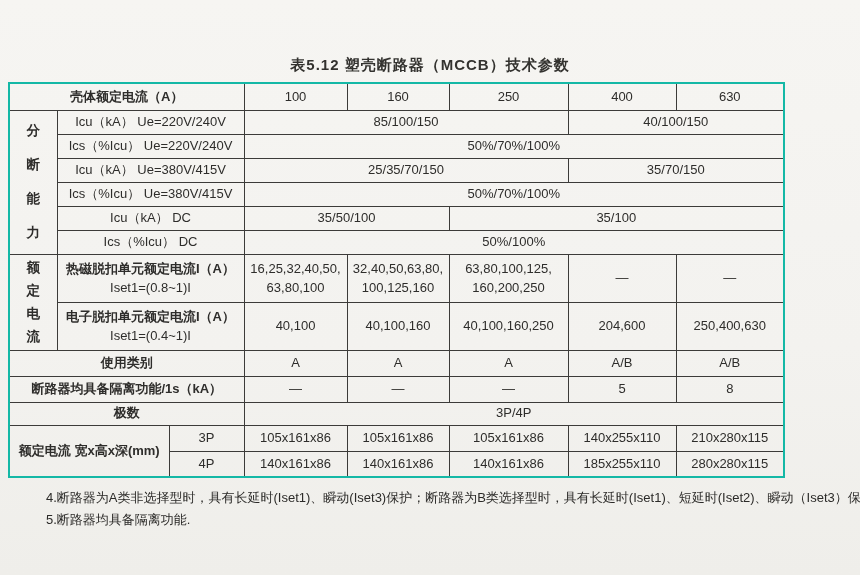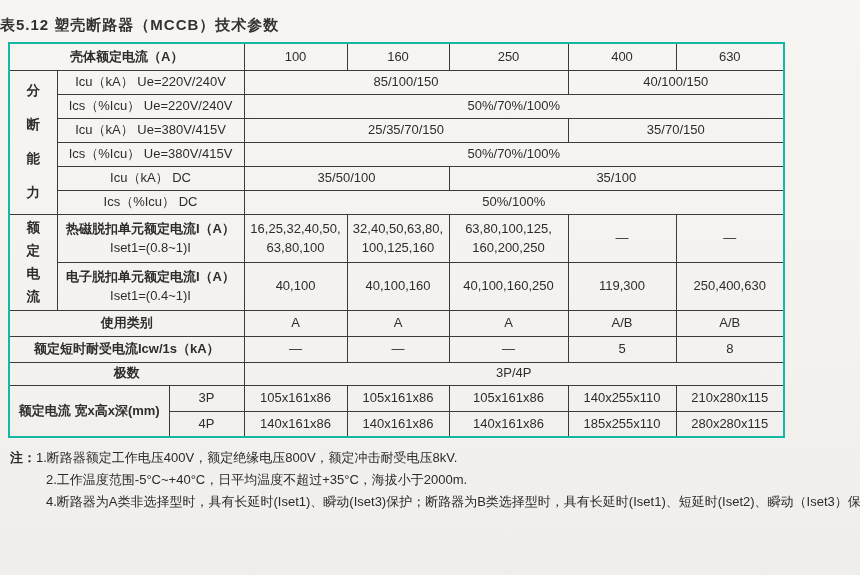--- a/index.html
+++ b/index.html
@@ -6,24 +6,26 @@
   html, body { margin: 0; padding: 0; }
   body {
     width: 860px; height: 575px;
     background: linear-gradient(180deg, #f6f5f2 0%, #f3f2ef 60%, #efeeea 100%);
     font-family: "Liberation Sans", "DejaVu Sans", sans-serif;
     color: #2e2d2b;
     overflow: hidden;
   }
   .page-title {
     padding-top: 16px;
+    text-align: center;
     font-size: 15px;
     font-weight: bold;
     letter-spacing: 1px;
     color: #33322f;
+    margin-top: 40px;
   }
   table.spec {
     border-collapse: collapse;
     table-layout: fixed;
     width: 775px;
     margin: 7px 0 0 8px;
     border: 2px solid #14b8a6;
   }
   table.spec td {
     border: 1.4px solid #3c3b39;
@@ -145,35 +147,35 @@
     <td>—</td>
   </tr>
   <tr class="h-d">
     <td colspan="2" class="two-line small-label">
       <div class="zh">电子脱扣单元额定电流I（A）</div>
       <div class="ltn">Iset1=(0.4~1)I</div>
     </td>
     <td>40,100</td>
     <td>40,100,160</td>
     <td>40,100,160,250</td>
-    <td>119,300</td>
+    <td>204,600</td>
     <td>250,400,630</td>
   </tr>
 
   <tr class="h-m">
     <td colspan="3" class="zh">使用类别</td>
     <td>A</td>
     <td>A</td>
     <td>A</td>
     <td>A/B</td>
     <td>A/B</td>
   </tr>
 
   <tr class="h-m">
-    <td colspan="3" class="zh">额定短时耐受电流Icw/1s（kA）</td>
+    <td colspan="3" class="zh">断路器均具备隔离功能/1s（kA）</td>
     <td>—</td>
     <td>—</td>
     <td>—</td>
     <td>5</td>
     <td>8</td>
   </tr>
 
   <tr class="h-p">
     <td colspan="3" class="zh">极数</td>
     <td colspan="5">3P/4P</td>
@@ -193,16 +195,15 @@
     <td>140x161x86</td>
     <td>140x161x86</td>
     <td>140x161x86</td>
     <td>185x255x110</td>
     <td>280x280x115</td>
   </tr>
 </tbody>
   </table>
 
 <div class="notes">
-  <div class="note-line first"><span class="note-prefix">注：</span><span>1.断路器额定工作电压400V，额定绝缘电压800V，额定冲击耐受电压8kV.</span></div>
-  <div class="note-line">2.工作温度范围-5°C~+40°C，日平均温度不超过+35°C，海拔小于2000m.</div>
   <div class="note-line">4.断路器为A类非选择型时，具有长延时(Iset1)、瞬动(Iset3)保护；断路器为B类选择型时，具有长延时(Iset1)、短延时(Iset2)、瞬动（Iset3）保护.</div>
+  <div class="note-line">5.断路器均具备隔离功能.</div>
 </div>
 
 </body></html>

